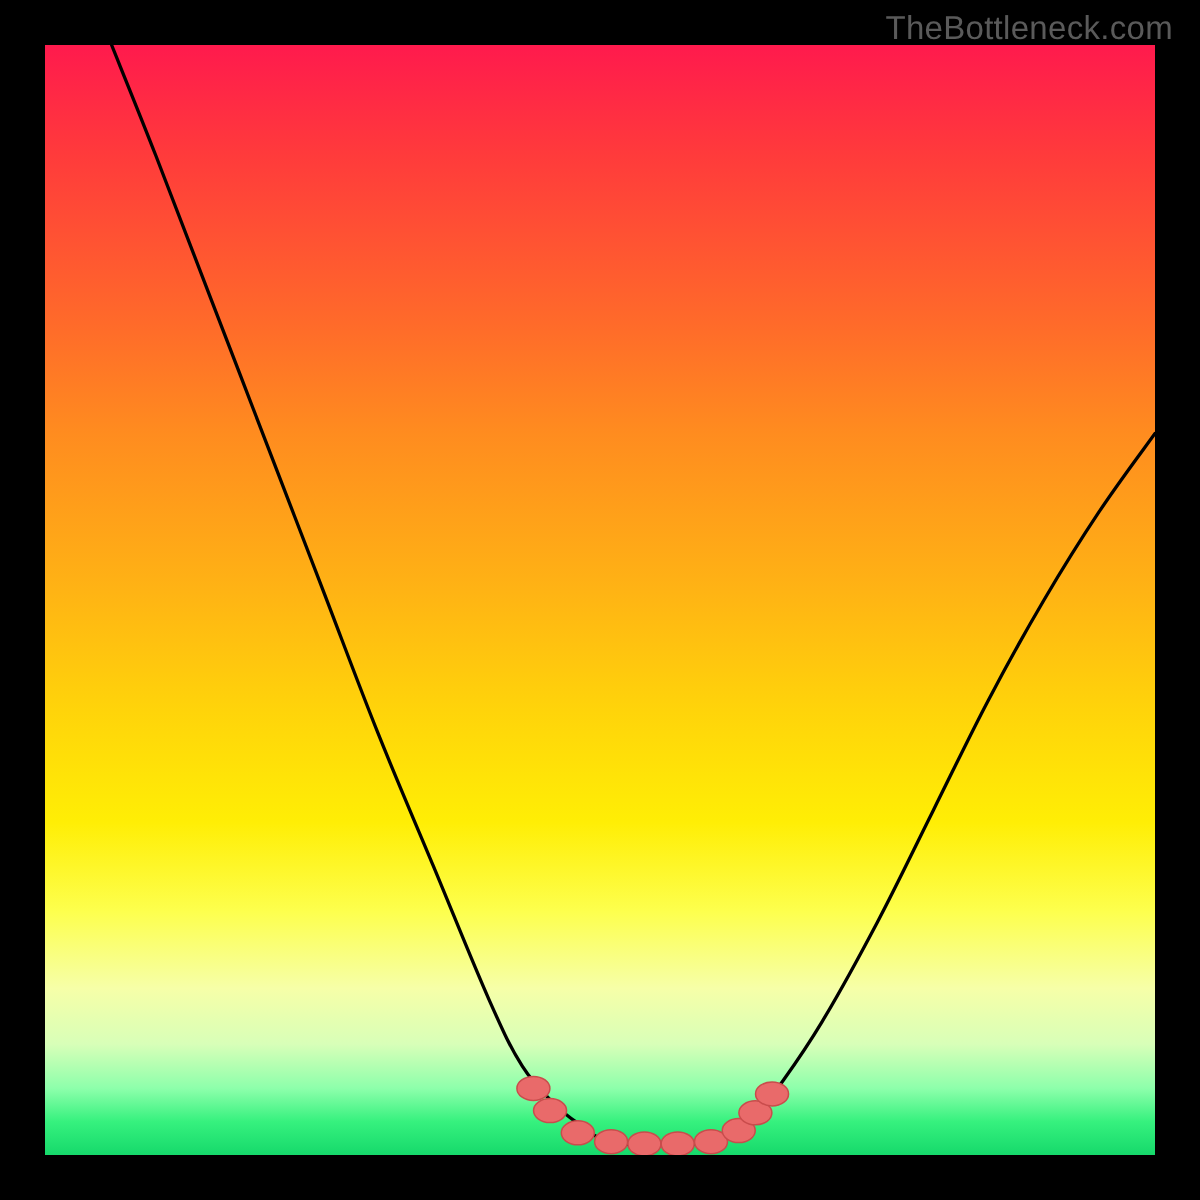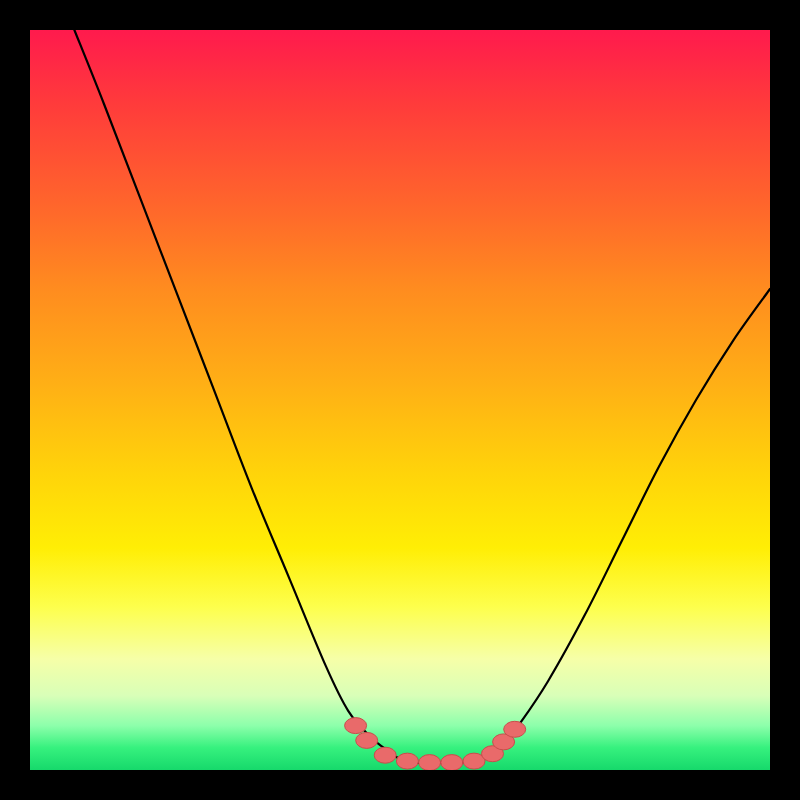--- a/index.html
+++ b/index.html
@@ -55,20 +55,21 @@
     top: 0;
     left: 0;
     width: 740px;
     height: 740px;
   }
 </style>
 </head>
 <body>
 
 <div class="frame">
+  <div class="watermark">TheBottleneck.com</div>
   <div class="plot-area">
     <svg class="curves" viewBox="0 0 740 740" preserveAspectRatio="none">
       <g id="curve-layer">
           <path d="M 44.4 0 C 49.728 13.32, 62.012 43.36400000000002, 74 74 C 85.988 104.63599999999998, 97.68 135.56799999999993, 111 170.19999999999993 C 124.32 204.83199999999994, 134.68 231.76799999999997, 148 266.4 C 161.32 301.032, 171.68 327.96799999999996, 185 362.59999999999997 C 198.32 397.23199999999997, 208.68 425.5, 222 458.8 C 235.32 492.1, 245.68 515.6320000000001, 259 547.6 C 272.32 579.568, 285.344 612.424, 296 636.4 C 306.656 660.376, 310.20799999999997 668.146, 318.2 680.8 C 326.192 693.454, 333.074 699.374, 340.40000000000003 706.7 C 347.72600000000006 714.0260000000001, 353.572 717.504, 358.9 721.5 C 364.22799999999995 725.496, 365.33799999999997 726.9019999999999, 370 728.9 C 374.66200000000003 730.898, 379.472 731.934, 384.8 732.6 C 390.12800000000004 733.2660000000001, 394.272 732.6, 399.6 732.6 C 404.92800000000005 732.6, 409.07200000000006 732.6, 414.40000000000003 732.6 C 419.728 732.6, 423.872 732.6, 429.2 732.6 C 434.52799999999996 732.6, 441.336 732.6, 444 732.6" fill="none" stroke="#000000" stroke-width="2.2" stroke-linecap="round"></path>
           <path d="M 444 732.6 C 446.664 731.268, 453.472 728.5300000000001, 458.8 725.2 C 464.12800000000004 721.87, 468.272 719.428, 473.6 714.1 C 478.92800000000005 708.772, 480.408 706.922, 488.40000000000003 695.6 C 496.39200000000005 684.278, 506.012 671.1800000000001, 518 651.2 C 529.9879999999999 631.22, 541.68 609.908, 555 584.6 C 568.32 559.292, 578.68 537.24, 592 510.6 C 605.32 483.96000000000004, 615.68 461.908, 629 436.6 C 642.32 411.29200000000003, 652.68 392.644, 666 370 C 679.32 347.356, 689.68 330.78000000000003, 703 310.8 C 716.32 290.82, 733.34 268.324, 740 259" fill="none" stroke="#000000" stroke-width="2.2" stroke-linecap="round"></path>
         </g>
       <g id="marker-layer">
           <ellipse cx="325.6" cy="695.6" rx="11" ry="8" fill="#e96a6a" stroke="#c94c4c" stroke-width="1"></ellipse>
           <ellipse cx="336.7" cy="710.4" rx="11" ry="8" fill="#e96a6a" stroke="#c94c4c" stroke-width="1"></ellipse>
           <ellipse cx="355.2" cy="725.2" rx="11" ry="8" fill="#e96a6a" stroke="#c94c4c" stroke-width="1"></ellipse>

